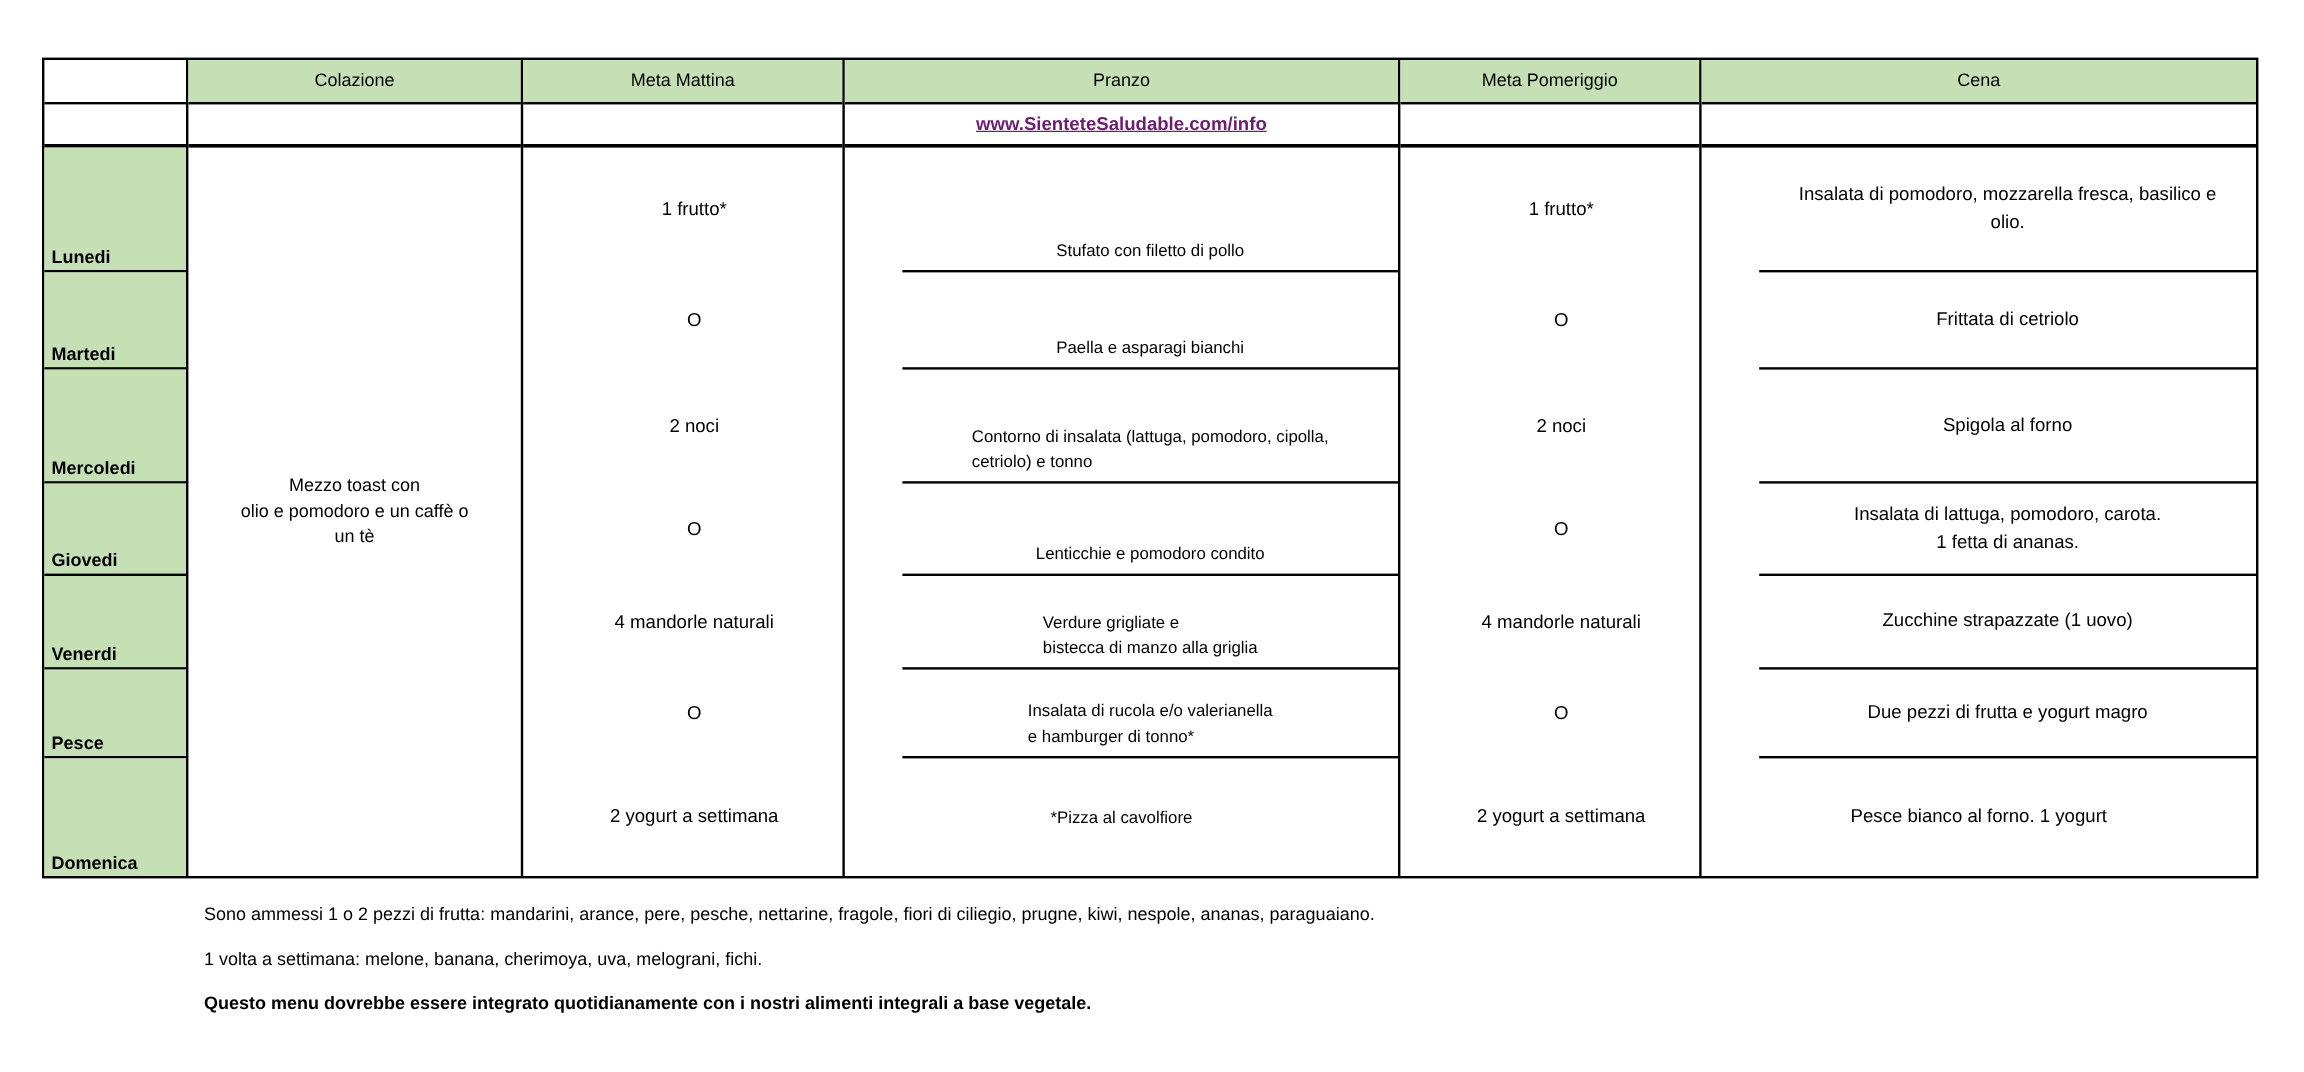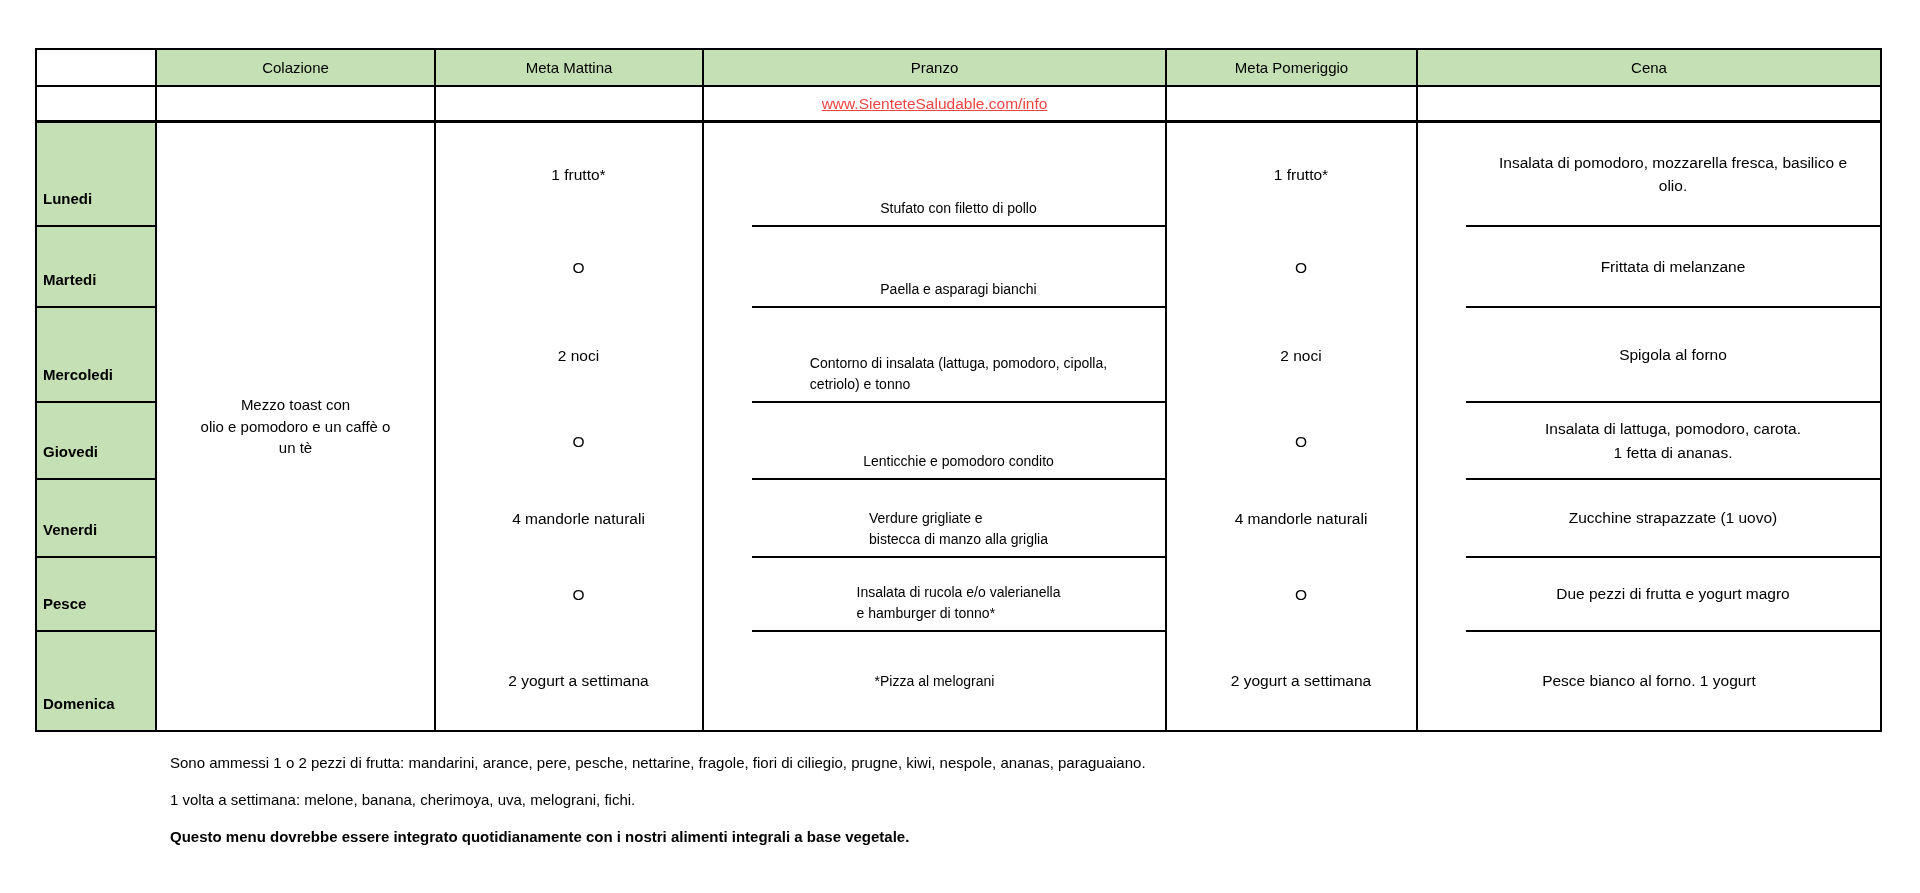--- a/index.html
+++ b/index.html
@@ -25,42 +25,42 @@
   .u-cell { height: 36px; border-bottom: 3px solid #000;
     display: flex; align-items: center; justify-content: center; font-size: 15px; }
 
   .r0 { height: 104px; } .r1 { height: 81px; } .r2 { height: 95px; }
   .r3 { height: 77px; }  .r4 { height: 78px; } .r5 { height: 74px; }
   .r6 { height: 98px; }
 
   
   .day-cell { background: #c5e0b4; position: relative; }
   .day-cell.bordered { border-bottom: 2px solid #000; }
-  .day-label { position: absolute; left: 6px; bottom: 18px;
+  .day-label { position: absolute; left: 6px; bottom: 2px;
     font-weight: bold; font-size: 15px; }
 
   
   .colazione-cell { flex: 1; display: flex; align-items: center; justify-content: center;
     text-align: center; font-size: 15px; line-height: 1.45; white-space: pre-line; }
 
   
   .snack-cell { display: flex; align-items: center; justify-content: center;
     font-size: 15.5px; text-align: center; padding-left: 19px; }
 
   
   .meal-cell { display: flex; flex-direction: column; justify-content: flex-end;
     align-items: center; text-align: left; font-size: 14px; line-height: 1.45;
     white-space: pre-line; padding: 0 10px 7px 10px; }
   .meal-cell.centered { justify-content: center; padding-bottom: 0; }
   .meal-cell.bordered, .cena-cell.bordered { border-bottom: 2px solid #000; margin-left: 48px; }
   .cena-cell { display: flex; align-items: center; justify-content: center;
     text-align: center; font-size: 15.5px; line-height: 1.5;
     white-space: pre-line; padding: 0 10px; }
 
-  .info-link { color: #ef4444; text-decoration: underline; font-size: 15.5px; cursor: pointer; }
+  .info-link { color: #701a75; text-decoration: underline; font-size: 15.5px; cursor: pointer; font-weight: bold; }
 
   
   .notes { position: absolute; left: 170px; top: 752px; font-size: 15px; }
   .notes .note { margin-bottom: 16px; line-height: 1.4; }
   .notes .note.bold { font-weight: bold; }
 </style>
 </head>
 <body>
 
 <div class="canvas">
@@ -120,41 +120,41 @@
       </div>
       <div class="meal-cell bordered r0">Stufato con filetto di pollo</div>
       <div class="meal-cell bordered r1">Paella e asparagi bianchi</div>
       <div class="meal-cell bordered r2">Contorno di insalata (lattuga, pomodoro, cipolla,
 cetriolo) e tonno</div>
       <div class="meal-cell bordered r3">Lenticchie e pomodoro condito</div>
       <div class="meal-cell bordered r4">Verdure grigliate e
 bistecca di manzo alla griglia</div>
       <div class="meal-cell bordered r5">Insalata di rucola e/o valerianella
 e hamburger di tonno*</div>
-      <div class="meal-cell centered r6">*Pizza al melograni</div>
+      <div class="meal-cell centered r6">*Pizza al cavolfiore</div>
     </div>
 
     <div class="col">
       <div class="h-cell h-green">Meta Pomeriggio</div>
       <div class="u-cell"></div>
       <div class="snack-cell r0">1 frutto*</div>
       <div class="snack-cell r1">O</div>
       <div class="snack-cell r2">2 noci</div>
       <div class="snack-cell r3">O</div>
       <div class="snack-cell r4">4 mandorle naturali</div>
       <div class="snack-cell r5">O</div>
       <div class="snack-cell r6">2 yogurt a settimana</div>
     </div>
 
     <div class="col">
       <div class="h-cell h-green">Cena</div>
       <div class="u-cell"></div>
       <div class="cena-cell bordered r0">Insalata di pomodoro, mozzarella fresca, basilico e
 olio.</div>
-      <div class="cena-cell bordered r1">Frittata di melanzane</div>
+      <div class="cena-cell bordered r1">Frittata di cetriolo</div>
       <div class="cena-cell bordered r2">Spigola al forno</div>
       <div class="cena-cell bordered r3">Insalata di lattuga, pomodoro, carota.
 1 fetta di ananas.</div>
       <div class="cena-cell bordered r4">Zucchine strapazzate (1 uovo)</div>
       <div class="cena-cell bordered r5">Due pezzi di frutta e yogurt magro</div>
       <div class="cena-cell r6">Pesce bianco al forno. 1 yogurt</div>
     </div>
 
   </div>
 

